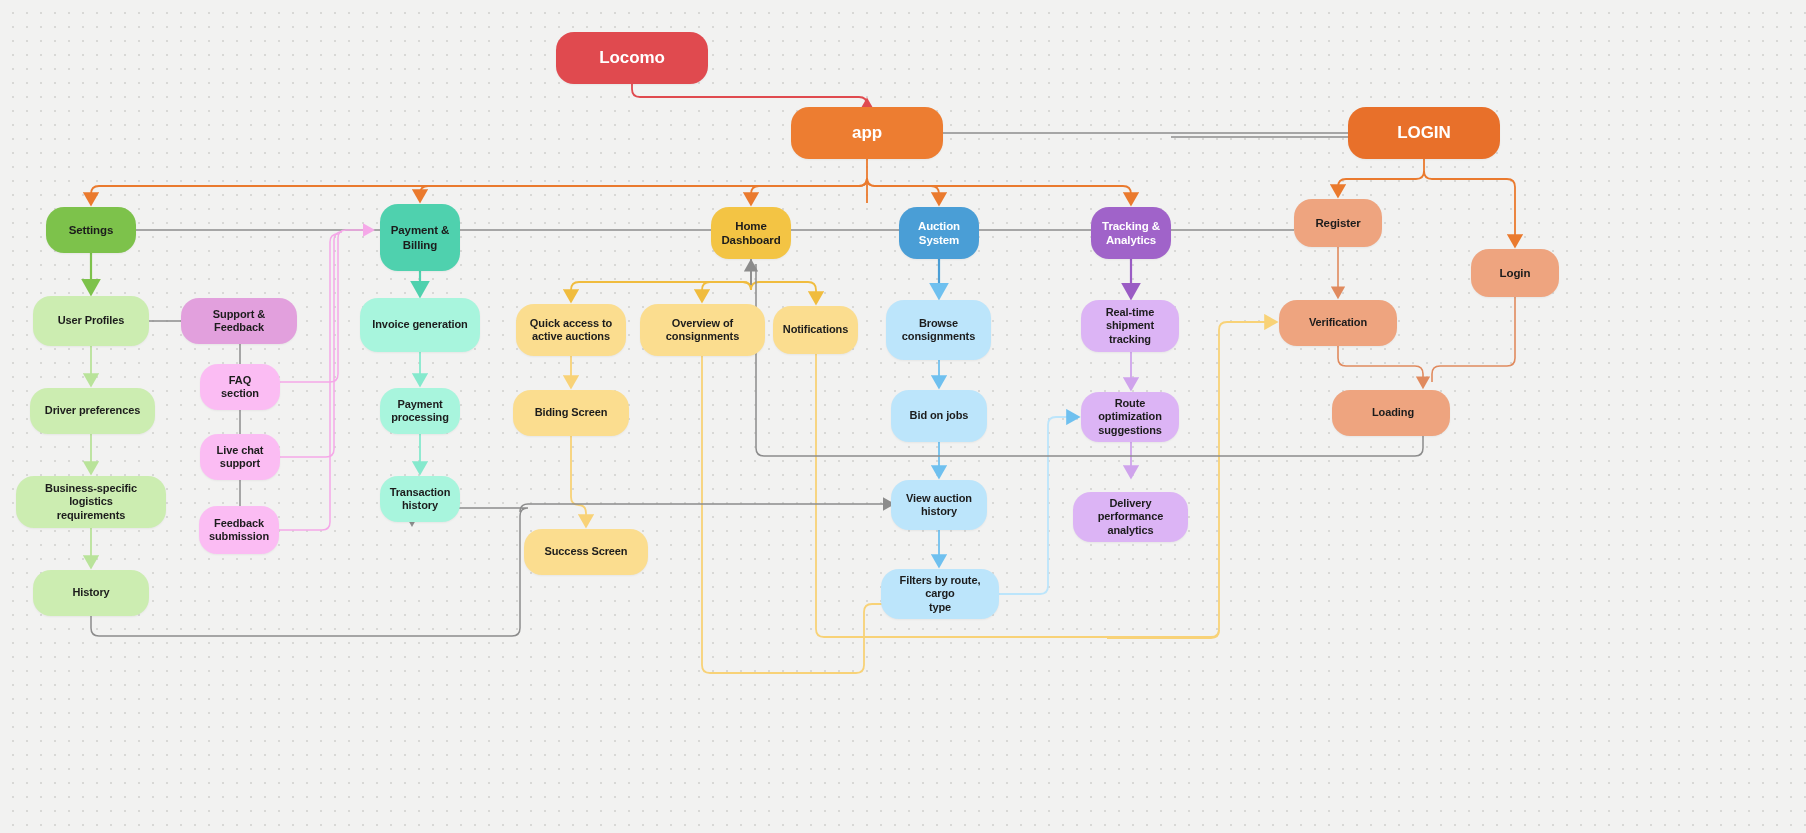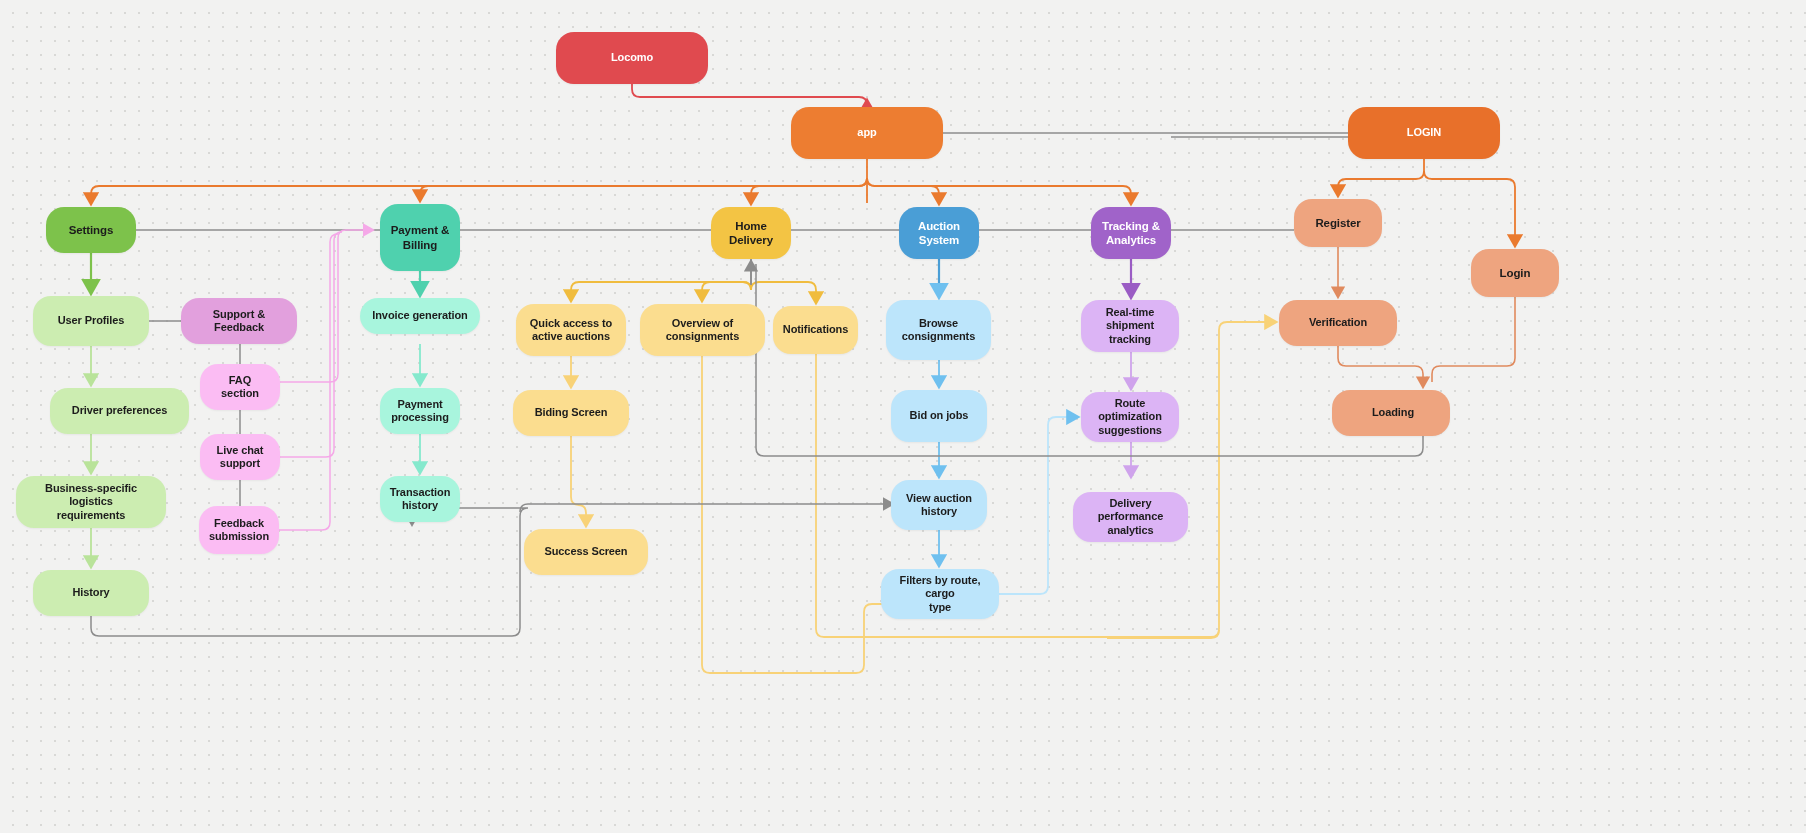--- a/index.html
+++ b/index.html
@@ -32,21 +32,21 @@
     text-align: center;
     border-radius: 18px;
     line-height: 1.22;
     font-weight: bold;
     letter-spacing: -0.1px;
     padding: 4px 8px;
     z-index: 3;
     box-shadow: 0 1px 2px rgba(0,0,0,0.05);
   }
   .node span { display: block; white-space: pre-line; }
-  .lvl0 { font-size: 11px; }
+  .lvl0 { font-size: 17px; }
   .lvl1 { font-size: 11.5px; }
   .lvl2 { font-size: 11px; }
 </style>
 </head>
 <body>
 
 <div id="canvas">
 
   <svg id="edges" viewBox="0 0 1806 833">
     <defs>
@@ -182,21 +182,21 @@
       </div>
       <div class="node lvl1" style="left: 46px; top: 207px; width: 90px; height: 46px; background: rgb(125, 194, 75); color: rgb(28, 28, 28); text-align: center;">
         <span>Settings</span>
       </div>
       <div class="node lvl1" style="left: 380px; top: 204px; width: 80px; height: 67px; background: rgb(79, 209, 174); color: rgb(28, 28, 28);">
         <span>Payment &amp;
 Billing</span>
       </div>
       <div class="node lvl1" style="left: 711px; top: 207px; width: 80px; height: 52px; background: rgb(243, 196, 68); color: rgb(28, 28, 28);">
         <span>Home
-Delivery</span>
+Dashboard</span>
       </div>
       <div class="node lvl1" style="left: 899px; top: 207px; width: 80px; height: 52px; background: rgb(74, 158, 214); color: rgb(255, 255, 255);">
         <span>Auction
 System</span>
       </div>
       <div class="node lvl1" style="left: 1091px; top: 207px; width: 80px; height: 52px; background: rgb(160, 99, 201); color: rgb(255, 255, 255);">
         <span>Tracking &amp;
 Analytics</span>
       </div>
       <div class="node lvl1" style="left: 1294px; top: 199px; width: 88px; height: 48px; background: rgb(238, 164, 127); color: rgb(28, 28, 28);">
@@ -204,21 +204,21 @@
       </div>
       <div class="node lvl1" style="left: 1471px; top: 249px; width: 88px; height: 48px; background: rgb(238, 164, 127); color: rgb(28, 28, 28);">
         <span>Login</span>
       </div>
       <div class="node lvl2" style="left: 33px; top: 296px; width: 116px; height: 50px; background: rgb(204, 237, 177); color: rgb(28, 28, 28);">
         <span>User Profiles</span>
       </div>
       <div class="node lvl2" style="left: 181px; top: 298px; width: 116px; height: 46px; background: rgb(226, 160, 221); color: rgb(28, 28, 28);">
         <span>Support &amp; Feedback</span>
       </div>
-      <div class="node lvl2" style="left: 360px; top: 298px; width: 120px; height: 36px; background: rgb(168, 245, 221); color: rgb(28, 28, 28);">
+      <div class="node lvl2" style="left: 360px; top: 298px; width: 120px; height: 54px; background: rgb(168, 245, 221); color: rgb(28, 28, 28);">
         <span>Invoice generation</span>
       </div>
       <div class="node lvl2" style="left: 516px; top: 304px; width: 110px; height: 52px; background: rgb(251, 221, 143); color: rgb(28, 28, 28);">
         <span>Quick access to
 active auctions</span>
       </div>
       <div class="node lvl2" style="left: 640px; top: 304px; width: 125px; height: 52px; background: rgb(251, 221, 143); color: rgb(28, 28, 28); align-items: center;">
         <span>Overview of
 consignments</span>
       </div>
@@ -229,21 +229,21 @@
         <span>Browse
 consignments</span>
       </div>
       <div class="node lvl2" style="left: 1081px; top: 300px; width: 98px; height: 52px; background: rgb(220, 180, 245); color: rgb(28, 28, 28);">
         <span>Real-time shipment
 tracking</span>
       </div>
       <div class="node lvl2" style="left: 1279px; top: 300px; width: 118px; height: 46px; background: rgb(238, 164, 127); color: rgb(28, 28, 28);">
         <span>Verification</span>
       </div>
-      <div class="node lvl2" style="left: 50px; top: 388px; width: 139px; height: 46px; background: rgb(204, 237, 177); color: rgb(28, 28, 28);">
+      <div class="node lvl2" style="left: 30px; top: 388px; width: 125px; height: 46px; background: rgb(204, 237, 177); color: rgb(28, 28, 28);">
         <span>Driver preferences</span>
       </div>
       <div class="node lvl2" style="left: 200px; top: 364px; width: 80px; height: 46px; background: rgb(251, 188, 243); color: rgb(28, 28, 28);">
         <span>FAQ
 section</span>
       </div>
       <div class="node lvl2" style="left: 380px; top: 388px; width: 80px; height: 46px; background: rgb(168, 245, 221); color: rgb(28, 28, 28);">
         <span>Payment
 processing</span>
       </div>

